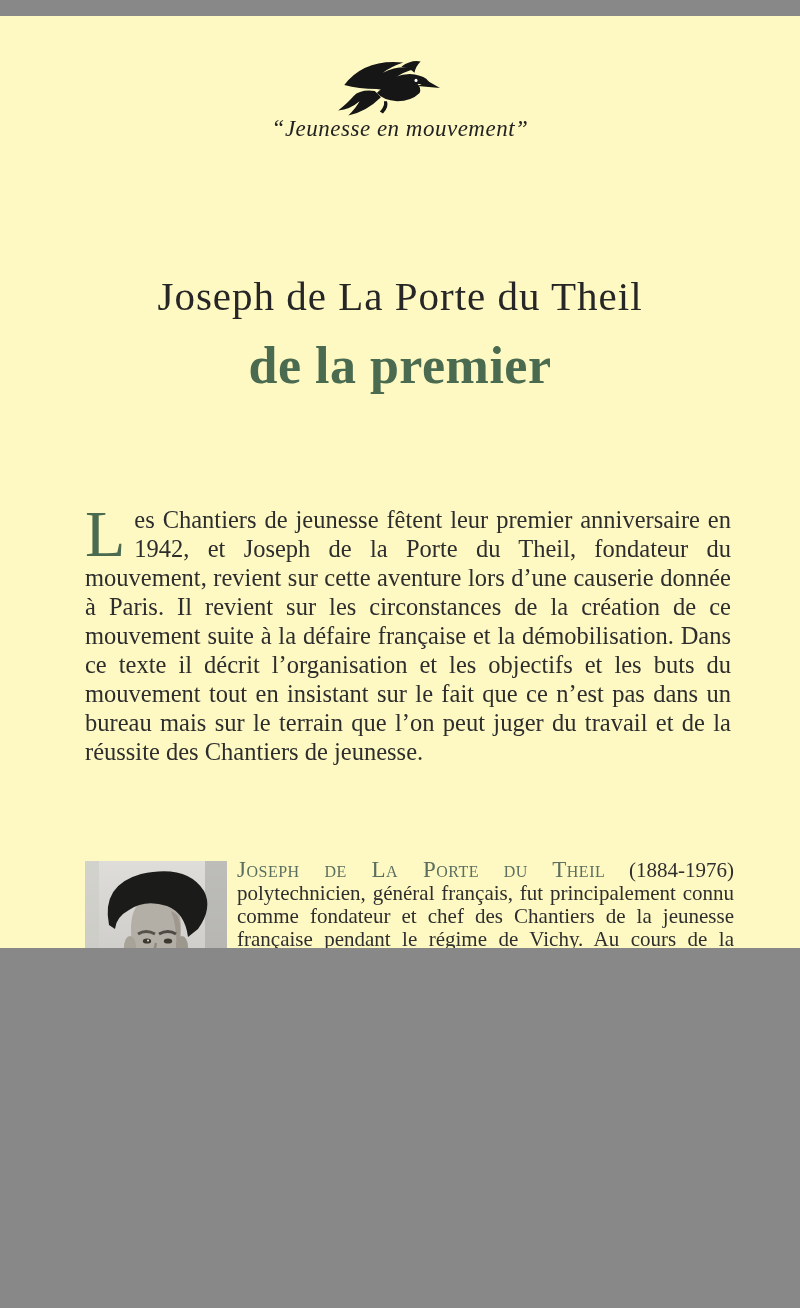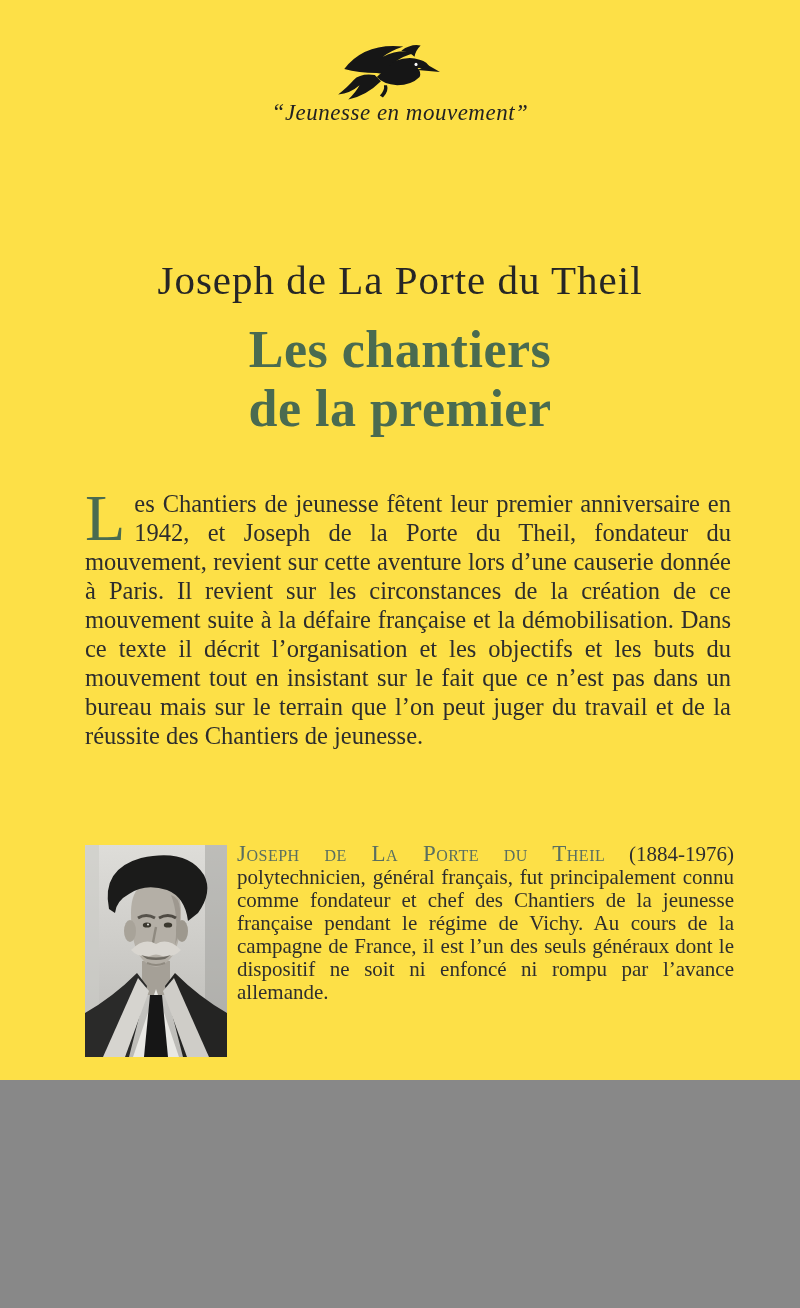--- a/index.html
+++ b/index.html
@@ -1,20 +1,20 @@
 <!DOCTYPE html>
 <html><head>
 <meta charset="utf-8">
 <style>
   html,body{margin:0;padding:0;background:#888;}
   .cover{
     position:relative;
-    width:800px;height:1080px;
-    margin:0 auto;
-    background:#fde047;
+    width:800px;height:932px;
+    margin:16px auto;
+    background:#fef9c3;
     overflow:hidden;
     font-family:"Liberation Serif", serif;
     color:#2d2d2d;
   }
   .abs{position:absolute;}
 
   
   .bird{left:330px;top:38px;width:112px;height:66px;}
   .motto{left:0;top:100px;width:800px;text-align:center;
          font-style:italic;font-size:23px;color:#222;letter-spacing:.5px;}
@@ -61,21 +61,20 @@
         <path d="M50,42 Q36,56 18,60 Q26,52 29,46 Q20,54 8,55 Q18,47 23,41 Q30,34 44,36 Z"></path>
         <path d="M56,46 Q58,52 52,58 L49,56 Q54,51 53,46 Z"></path>
       </g>
       <circle cx="84.5" cy="25.5" r="1.5" fill="#fefefe"></circle>
     </svg>
   </div>
   <div class="abs motto">“Jeunesse en mouvement”</div>
 
   <div class="abs author">Joseph de La Porte du Theil</div>
   <div class="abs book-title" style="color:#4a6b50;">
-    <div>Les chantiers</div>
     <div>de la premier</div>
   </div>
 
   <div class="abs synopsis">
     <span class="dropcap" style="color:#4a6b50;">L</span><span>es Chantiers de jeunesse fêtent leur premier anniversaire en 1942, et Joseph de la Porte du Theil, fondateur du mouvement, revient sur cette aventure lors d’une causerie donnée à Paris. Il revient sur les circonstances de la création de ce mouvement suite à la défaire française et la démobilisation. Dans ce texte il décrit l’organisation et les objectifs et les buts du mouvement tout en insistant sur le fait que ce n’est pas dans un bureau mais sur le terrain que l’on peut juger du travail et de la réussite des Chantiers de jeunesse.</span>
   </div>
 
   <div class="abs bio-photo">
     <svg viewBox="0 0 142 212">
       <defs>

